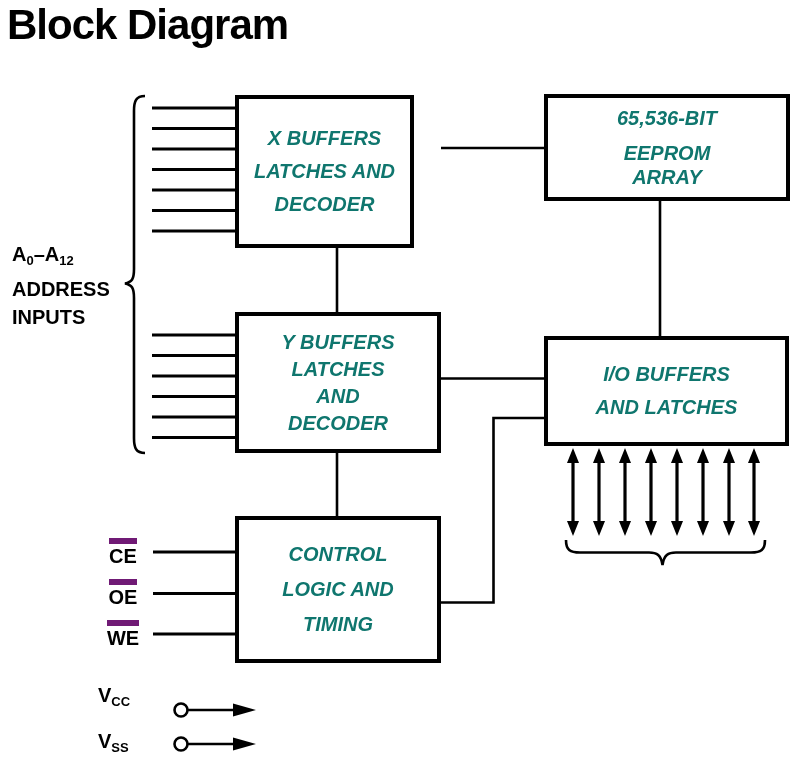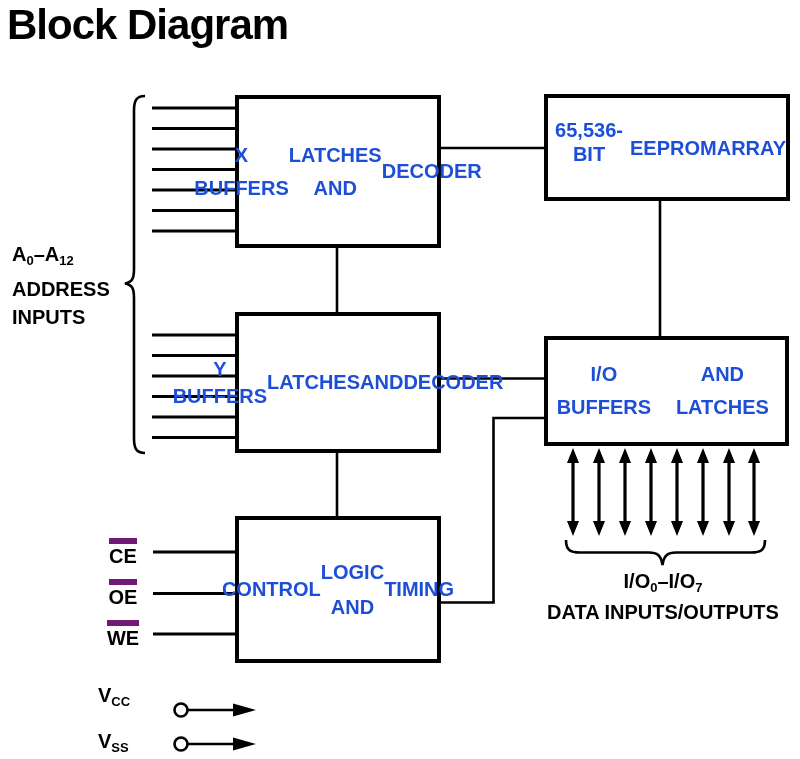--- a/index.html
+++ b/index.html
@@ -8,24 +8,24 @@
     position:relative; width:800px; height:759px; background:#ffffff;
     font-family:"Liberation Sans", sans-serif; color:#000; overflow:hidden;padding-left:15px;
   }
   .wires { position:absolute; left:0; top:0; width:800px; height:759px; }
   .title {
     position:absolute; left:7px; top:1px;
     font-size:42px; font-weight:bold; letter-spacing:-1px; color:#000;
   }
   .block {
     position:absolute; background:#fff; border:4px solid #000;
-    display:flex; flex-direction:row; align-items:center; justify-content:center;
-    font-weight:bold; font-size:20px; text-align:center; color:#1d4ed8;
+    display:flex; flex-direction:column; align-items:center; justify-content:center;
+    font-weight:bold; font-size:20px; text-align:center; color:#0f766e;font-style:italic;
   }
-  .block-x       { left:235px; top:95px;  width:206px; height:153px; line-height:33px;align-items:center; }
+  .block-x       { left:235px; top:95px;  width:179px; height:153px; line-height:33px;align-items:center; }
   .block-eeprom  { left:544px; top:94px;  width:246px; height:107px; line-height:24px; }
   .block-eeprom .gap-after { margin-bottom:11px; }
   .block-y       { left:235px; top:312px; width:206px; height:141px; line-height:27px; }
   .block-io      { left:544px; top:336px; width:245px; height:110px; line-height:33px; }
   .block-control { left:235px; top:516px; width:206px; height:147px; line-height:35px; }
   .label { position:absolute; font-weight:bold; font-size:20px; color:#000; }
   .addr-label { left:12px; top:240px; line-height:28px; }
   .sub { font-size:13px; vertical-align:-4px; }
   .ctl-label { width:46px; text-align:center; }
   .ctl-label span { display:inline-block; border-top:6px solid #701a75; padding-top:1px; }
@@ -148,21 +148,17 @@
   <div class="block block-control">
     <div>CONTROL</div>
     <div>LOGIC AND</div>
     <div>TIMING</div>
   </div>
 
   <div class="label ctl-label ctl-ce"><span>CE</span></div>
   <div class="label ctl-label ctl-oe"><span>OE</span></div>
   <div class="label ctl-label ctl-we"><span>WE</span></div>
 
-  <div class="label io-caption">
-    <div><span>I/O</span><span class="sub">0</span><span>–</span><span>I/O</span><span class="sub">7</span></div>
-    <div>DATA INPUTS/OUTPUTS</div>
-  </div>
 
   <div class="label pwr-label pwr-vcc"><span>V</span><span class="sub">CC</span></div>
   <div class="label pwr-label pwr-vss"><span>V</span><span class="sub">SS</span></div>
 
 </div>
 
 </body></html>

